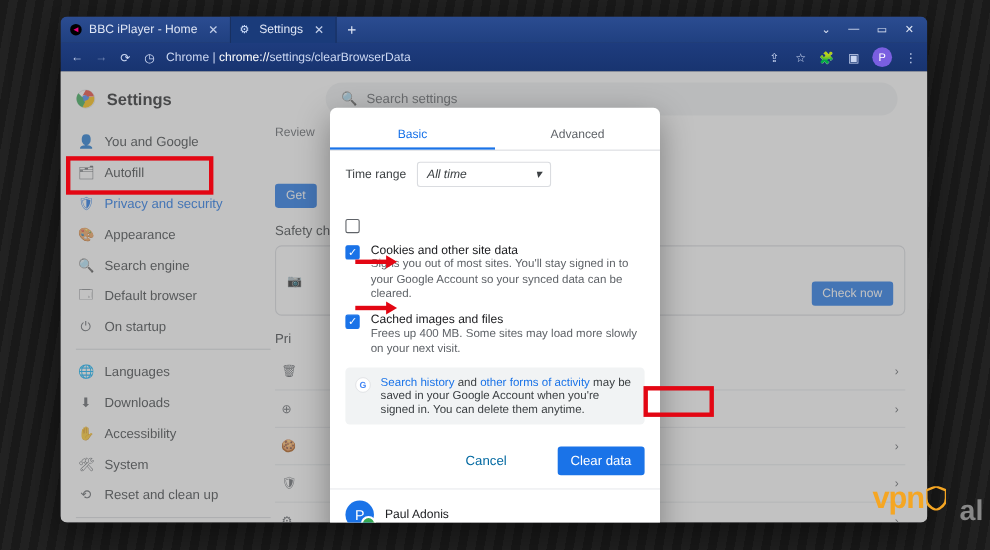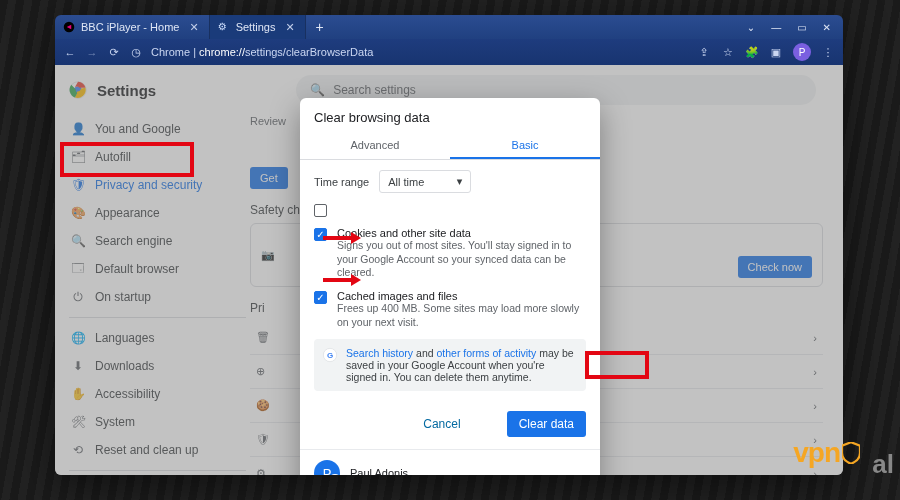--- a/index.html
+++ b/index.html
@@ -102,25 +102,25 @@
     background: #fff; border-radius: 6px;
     box-shadow: 0 10px 30px rgba(0,0,0,0.35);
     padding: 12px 0 10px 0;
     font-size: 11px; color: #3c4043;
   }
   .dlg-title { font-size: 13px; padding: 0 14px 8px 14px; color:#202124; }
   .dlg-tabs { display:flex; border-bottom:1px solid #dadce0; }
   .dlg-tab { flex:1; text-align:center; padding: 6px 0; font-size:11px; color:#5f6368; }
   .dlg-tab.active { color:#1a73e8; border-bottom: 2px solid #1a73e8; }
   .dlg-body { padding: 10px 14px; }
-  .tr-row { display:flex; align-items:center; gap:10px; margin-bottom:10px; font-size:11px; }
+  .tr-row { display:flex; align-items:center; gap:10px; margin-bottom:28px; font-size:11px; }
   .tr-select {
     display:flex; align-items:center; justify-content:space-between;
-    border:1px solid #dadce0; border-radius:3px; padding:4px 8px; width:92px;
-    font-size:11px; color:#3c4043;
+    border:1px solid #dadce0; border-radius:3px; padding:4px 8px; width:122px;
+    font-size:11px; color:#3c4043;font-style:italic;
   }
   .ck-row { display:flex; gap:10px; margin: 6px 0 10px 0; }
   .ckbox { width:13px; height:13px; border:1.5px solid #5f6368; border-radius:2px; flex-shrink:0; margin-top:1px; display:flex;align-items:center;justify-content:center; }
   .ckbox.checked { background:#1a73e8; border-color:#1a73e8; color:#fff; font-size:10px; }
   .ck-text .t1 { color:#202124; font-size:11px; }
   .ck-text .t2 { color:#5f6368; font-size:10.5px; line-height:1.3; }
   .infobox { background:#f1f3f4; border-radius:4px; padding:8px; display:flex; gap:8px; font-size:10.5px; margin-top:4px; }
   .gico { width:16px; height:16px; flex-shrink:0; }
   a.dlg-link { color:#1a73e8; text-decoration:none; }
   .dlg-actions { display:flex; justify-content:flex-end; gap:10px; padding: 10px 14px 6px 0; }
@@ -294,24 +294,23 @@
               <span class="caret">›</span>
             </div>
           <div style="font-size:10px;color:#5f6368;margin-top:-4px;">Controls what information sites can use and show (location, camera, pop-ups, and more)</div>
         </div>
       </div>
     </div>
 
     <div class="dim"></div>
 
     <div class="dialog">
-      <div class="dlg-title">Clear browsing data</div>
       <div class="dlg-tabs">
+        <div class="dlg-tab active">Basic</div>
         <div class="dlg-tab">Advanced</div>
-        <div class="dlg-tab active">Basic</div>
       </div>
       <div class="dlg-body">
         <div class="tr-row">
           <span>Time range</span>
           <div class="tr-select">
             <span>All time</span>
             <span>▾</span>
           </div>
         </div>
         <div class="ck-row">

